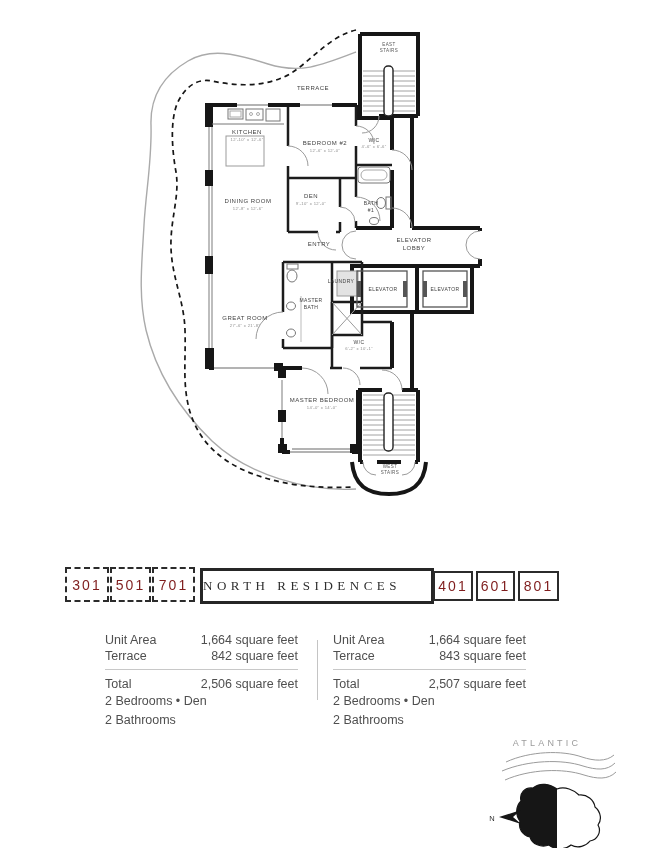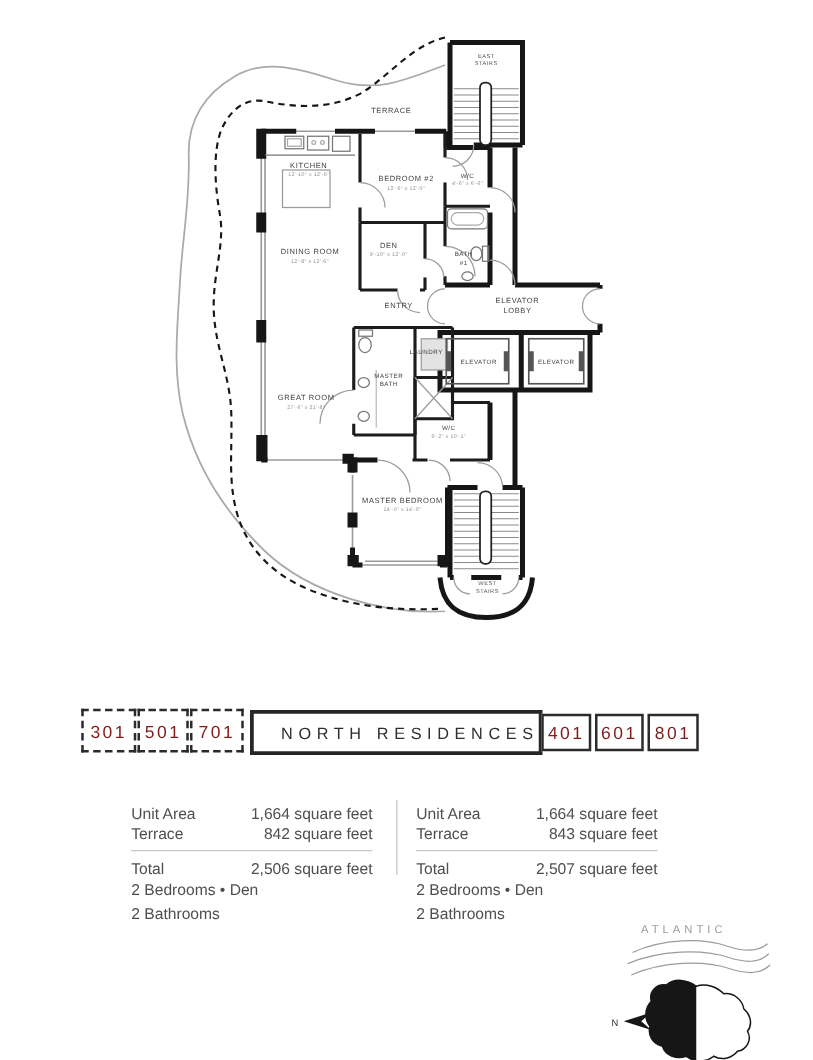--- a/index.html
+++ b/index.html
@@ -11,26 +11,26 @@
   .room-dim{font-size:4.2px;letter-spacing:.3px;text-anchor:middle;fill:#8f8f8f;}
   .stair-lbl{font-size:4.5px;letter-spacing:.4px;text-anchor:middle;fill:#555;}
   .small-lbl{font-size:5px;letter-spacing:.4px;text-anchor:middle;}
 
   
   .unit-box{position:absolute;display:flex;align-items:center;justify-content:center;
             color:#7f1d1d;font-size:14px;letter-spacing:2px;background:#fff;}
   .dashed{border:2px dashed #2b2b2b;}
   .solid{border:2px solid #2b2b2b;}
   .band-title{position:absolute;left:200px;top:568px;width:228px;height:30px;
-              border:3px solid #262626;display:flex;align-items:center;justify-content:flex-end;
-              font-size:13px;letter-spacing:4.5px;color:#2e2e2e;background:#fff;}
+              border:3px solid #262626;display:flex;align-items:center;justify-content:flex-start;
+              font-size:13px;letter-spacing:4.5px;color:#2e2e2e;background:#fff;font-family:Liberation Serif, serif;}
 
   
   .details{position:absolute;top:632px;left:105px;width:424px;color:#4f4f4f;font-size:12.5px;}
-  .col{position:absolute;top:11px;width:193px;}
+  .col{position:absolute;top:0;width:193px;}
   .col-left{left:0;}
   .col-right{left:228px;}
   .drow{display:flex;justify-content:space-between;line-height:16px;}
   .drow .val{text-align:right;}
   .dsep{border:0;border-top:1px solid #c8c8c8;margin:5px 0 6px 0;}
   .dline{line-height:19px;}
   .vdivider{position:absolute;left:212px;top:8px;height:60px;border-left:1px solid #c4c4c4;}
 </style>
 </head>
 <body>

